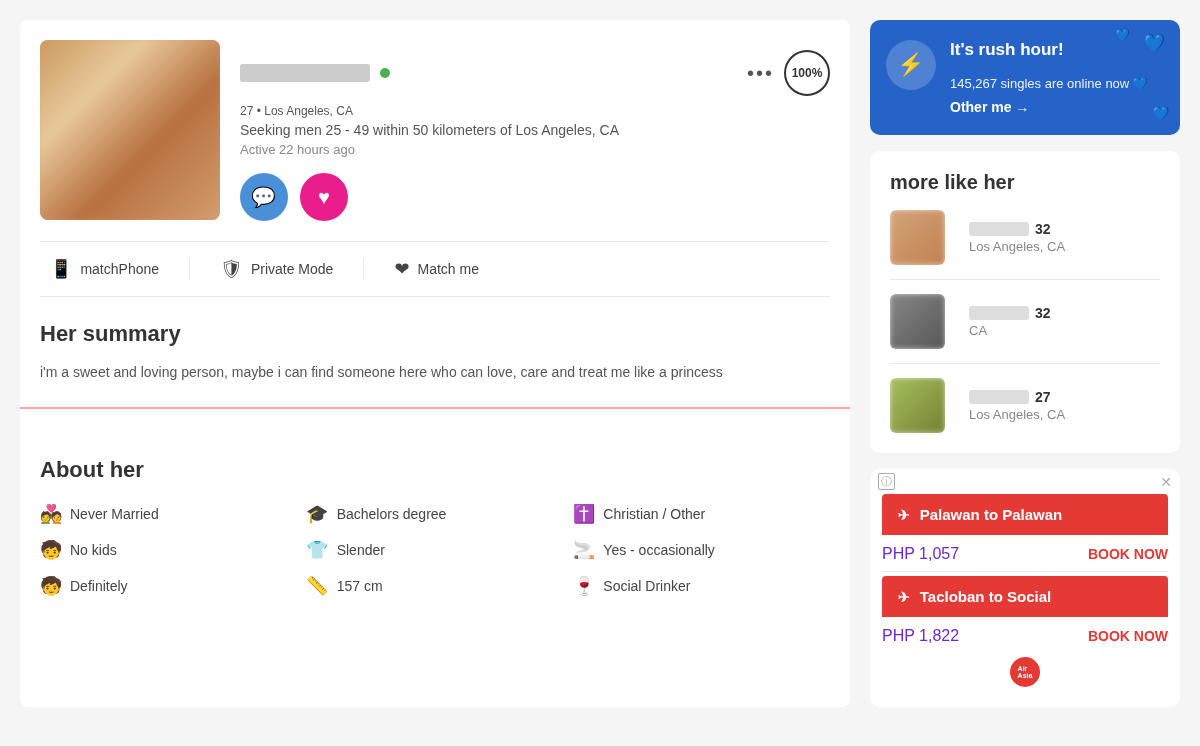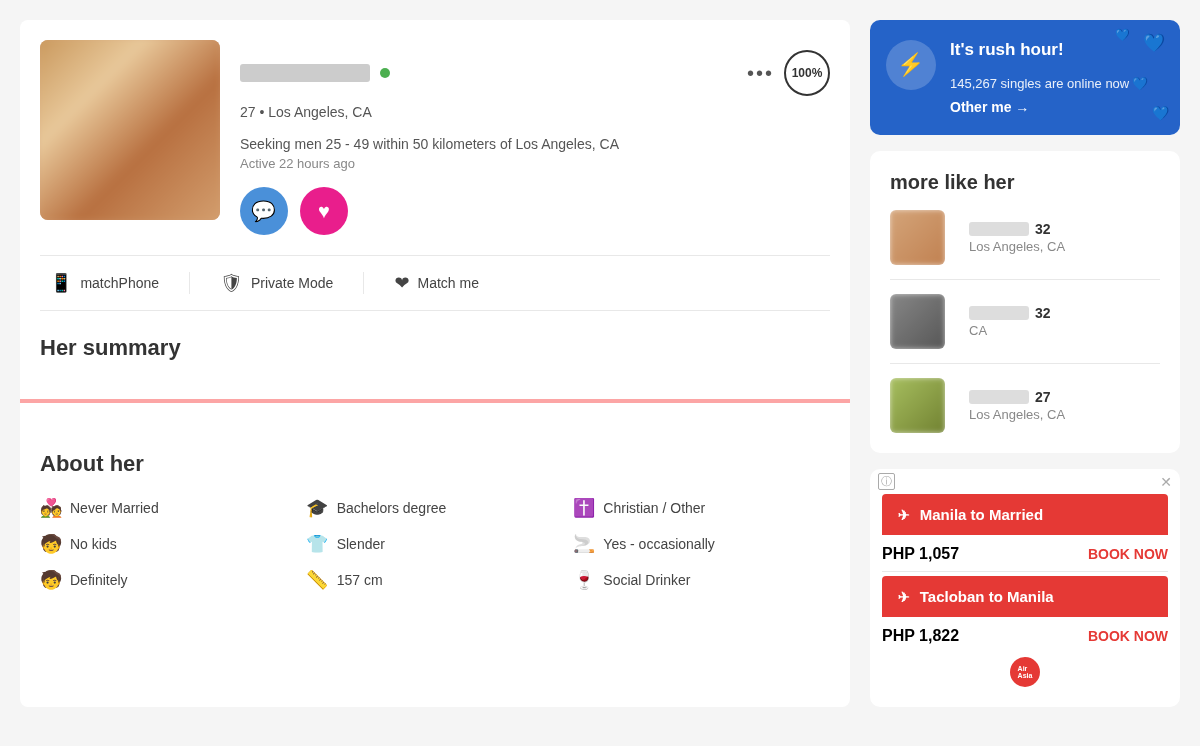--- a/index.html
+++ b/index.html
@@ -16,40 +16,40 @@
     .profile-photo-blur { width: 100%; height: 100%; background: linear-gradient(135deg, #c8965a 0%, #e8c89a 30%, #b87040 60%, #d4a070 100%); filter: blur(4px); transform: scale(1.05); }
     
     .profile-info { flex: 1; padding-top: 10px; }
     
     .profile-name-row { display: flex; align-items: center; gap: 10px; margin-bottom: 8px; }
     .profile-name-blur { width: 130px; height: 18px; background: #ccc; border-radius: 3px; }
     .online-dot { width: 10px; height: 10px; background: #4CAF50; border-radius: 50%; }
     .profile-options-btn { margin-left: auto; color: #555; font-size: 20px; cursor: pointer; letter-spacing: 2px; }
     .profile-percent { width: 46px; height: 46px; border-radius: 50%; border: 2px solid #333; display: flex; align-items: center; justify-content: center; font-size: 12px; font-weight: 600; }
     
-    .profile-age-location { color: #555; margin-bottom: 16px; font-size: 14px; }
+    .profile-age-location { color: #555; margin-bottom: 4px; font-size: 12px; }
     .profile-seeking { color: #555; margin-bottom: 4px; font-size: 14px; }
     .profile-active { color: #888; font-size: 13px; margin-bottom: 16px; }
     
     .action-buttons { display: flex; gap: 12px; margin-top: 10px; }
     .btn-message { width: 48px; height: 48px; border-radius: 50%; background: #4a90d9; border: none; cursor: pointer; display: flex; align-items: center; justify-content: center; }
     .btn-heart { width: 48px; height: 48px; border-radius: 50%; background: #e91e8c; border: none; cursor: pointer; display: flex; align-items: center; justify-content: center; }
     .btn-icon { color: white; font-size: 20px; }
     
     .divider { border: none; border-top: 1px solid #e8e8e8; margin: 0 20px; }
     
     
     .feature-row { display: flex; align-items: center; padding: 16px 20px; gap: 0; }
     .feature-btn { display: flex; align-items: center; gap: 8px; padding: 0 30px; color: #444; font-size: 14px; cursor: pointer; border-right: 1px solid #e8e8e8; text-decoration: none; }
     .feature-btn:first-child { padding-left: 10px; }
     .feature-btn:last-child { border-right: none; }
     .feature-icon { font-size: 18px; }
     
     
-    .section { padding: 24px 20px; border-bottom: 4px solid #fca5a5; }
+    .section { padding: 24px 20px; border-bottom: 2px solid #fca5a5; }
     .section-title { font-size: 22px; font-weight: 700; margin-bottom: 14px; }
     .section-text { color: #555; line-height: 1.6; font-size: 14px; }
     
     
     .about-section { padding: 24px 20px; }
     .about-title { font-size: 22px; font-weight: 700; margin-bottom: 20px; margin-top: 24px; }
     .about-grid { display: grid; grid-template-columns: 1fr 1fr 1fr; gap: 14px 10px; }
     .about-item { display: flex; align-items: center; gap: 8px; font-size: 14px; color: #444; }
     .about-icon { font-size: 18px; width: 22px; text-align: center; }
     .about-icon-blue { color: #2196F3; }
@@ -85,21 +85,21 @@
     .more-location { color: #888; font-size: 13px; }
     .more-divider { border: none; border-top: 1px solid #e8e8e8; }
     
     
     .ad-card { background: #fff; border-radius: 10px; overflow: hidden; }
     .ad-header { display: flex; align-items: center; justify-content: space-between; padding: 4px 8px; font-size: 11px; color: #aaa; }
     .ad-info-icon { font-size: 11px; color: #aaa; border: 1px solid #aaa; border-radius: 2px; padding: 0 2px; }
     .ad-close { cursor: pointer; color: #aaa; font-size: 14px; }
     .ad-item-header { background: #e53935; color: white; padding: 12px 16px; display: flex; align-items: center; gap: 10px; font-size: 15px; font-weight: 600; border-radius: 4px 4px 0 0; }
     .ad-item-body { display: flex; align-items: center; justify-content: space-between; padding: 10px 0 4px; }
-    .ad-price { font-size: 16px; color: #000000; font-weight: 700; }
+    .ad-price { font-size: 16px; color: #6d28d9; font-weight: 400; }
     .ad-book-btn { color: #e53935; font-weight: 700; font-size: 14px; cursor: pointer; }
     .ad-separator { border: none; border-top: 1px solid #e8e8e8; margin: 4px 0; }
     .ad-logo { display: flex; justify-content: center; padding: 8px; }
     .ad-logo-circle { width: 30px; height: 30px; border-radius: 50%; background: #e53935; display: flex; align-items: center; justify-content: center; color: white; font-size: 10px; font-weight: 700; }
     .ad-plane-icon { font-size: 14px; }
   </style>
 </head>
 <body>
 
 <div class="page-container">
@@ -151,20 +151,21 @@
       <a class="feature-btn">
         <span class="feature-icon">❤</span>
         <span>Match me</span>
       </a>
     </div>
 
     <hr class="divider">
 
     <div class="section">
       <div class="section-title">Her summary</div>
+      <div class="section-text">i'm a sweet and loving person, maybe i can find someone here who can love, care and treat me like a princess</div>
     </div>
 
     <div class="about-section">
       <div class="about-title">About her</div>
       <div class="about-grid">
 
         <div class="about-item">
           <span class="about-icon">💑</span>
           <span>Never Married</span>
         </div>
@@ -283,34 +284,34 @@
       <div class="ad-header">
         <span class="ad-info-icon">ⓘ</span>
         <span class="ad-close">✕</span>
       </div>
 
       <div style="padding: 0 12px 12px;">
 
         <div style="margin-bottom: 0;">
           <div class="ad-item-header">
             <span class="ad-plane-icon">✈</span>
-            <span>Manila to Married</span>
+            <span>Palawan to Palawan</span>
           </div>
           <div class="ad-item-body">
             <span class="ad-price">PHP 1,057</span>
             <span class="ad-book-btn">BOOK NOW</span>
           </div>
         </div>
 
         <hr class="ad-separator">
 
         <div>
           <div class="ad-item-header">
             <span class="ad-plane-icon">✈</span>
-            <span>Tacloban to Manila</span>
+            <span>Tacloban to Social</span>
           </div>
           <div class="ad-item-body">
             <span class="ad-price">PHP 1,822</span>
             <span class="ad-book-btn">BOOK NOW</span>
           </div>
         </div>
 
         <div class="ad-logo">
           <div class="ad-logo-circle">
             <span style="font-size:7px;">Air<br>Asia</span>

